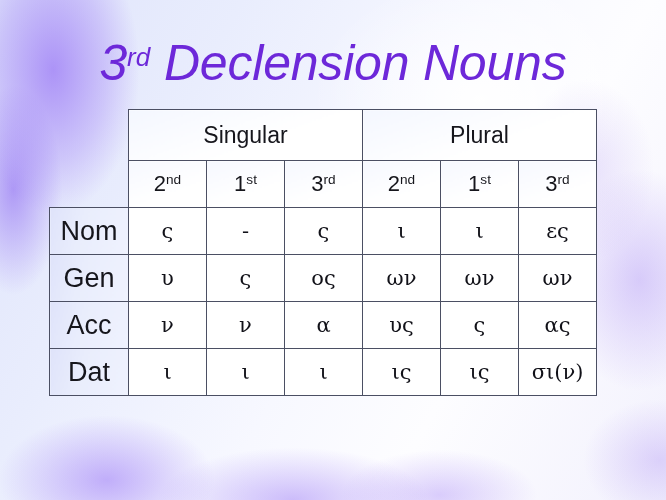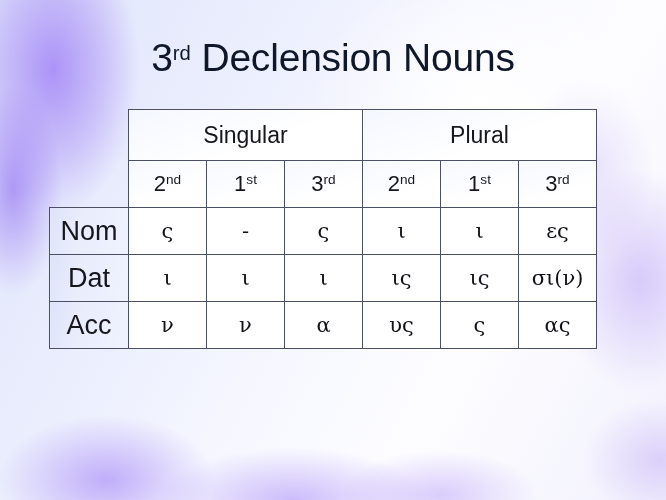--- a/index.html
+++ b/index.html
@@ -33,25 +33,26 @@
     filter: blur(0.3px);
   }
 
   
   #title {
     position: absolute;
     left: 0;
     right: 0;
     top: 38px;
     text-align: center;
-    font-size: 39px;
+    font-size: 50px;
     line-height: 1;
-    color: #0f172a;
+    color: #6d28d9;
     letter-spacing: -0.2px;
     white-space: nowrap;
+    font-style: italic;
   }
   #title sup {
     font-size: 0.52em;
     vertical-align: baseline;
     position: relative;
     top: -0.55em;
     letter-spacing: 0;
   }
 
   
@@ -157,31 +158,40 @@
     <tr>
       <th class="rowlbl">Nom</th>
       <td class="cell">ς</td>
       <td class="cell">-</td>
       <td class="cell">ς</td>
       <td class="cell">ι</td>
       <td class="cell">ι</td>
       <td class="cell">ες</td>
     </tr>
     <tr>
-      <th class="rowlbl">Dat</th>
-      <td class="cell">ι</td>
-      <td class="cell">ι</td>
-      <td class="cell">ι</td>
-      <td class="cell">ις</td>
-      <td class="cell">ις</td>
-      <td class="cell">σι(ν)</td>
+      <th class="rowlbl">Gen</th>
+      <td class="cell">υ</td>
+      <td class="cell">ς</td>
+      <td class="cell">ος</td>
+      <td class="cell">ων</td>
+      <td class="cell">ων</td>
+      <td class="cell">ων</td>
     </tr>
     <tr>
       <th class="rowlbl">Acc</th>
       <td class="cell">ν</td>
       <td class="cell">ν</td>
       <td class="cell">α</td>
       <td class="cell">υς</td>
       <td class="cell">ς</td>
       <td class="cell">ας</td>
     </tr>
+    <tr>
+      <th class="rowlbl">Dat</th>
+      <td class="cell">ι</td>
+      <td class="cell">ι</td>
+      <td class="cell">ι</td>
+      <td class="cell">ις</td>
+      <td class="cell">ις</td>
+      <td class="cell">σι(ν)</td>
+    </tr>
   </tbody>
 </table>
 
 </body></html>

